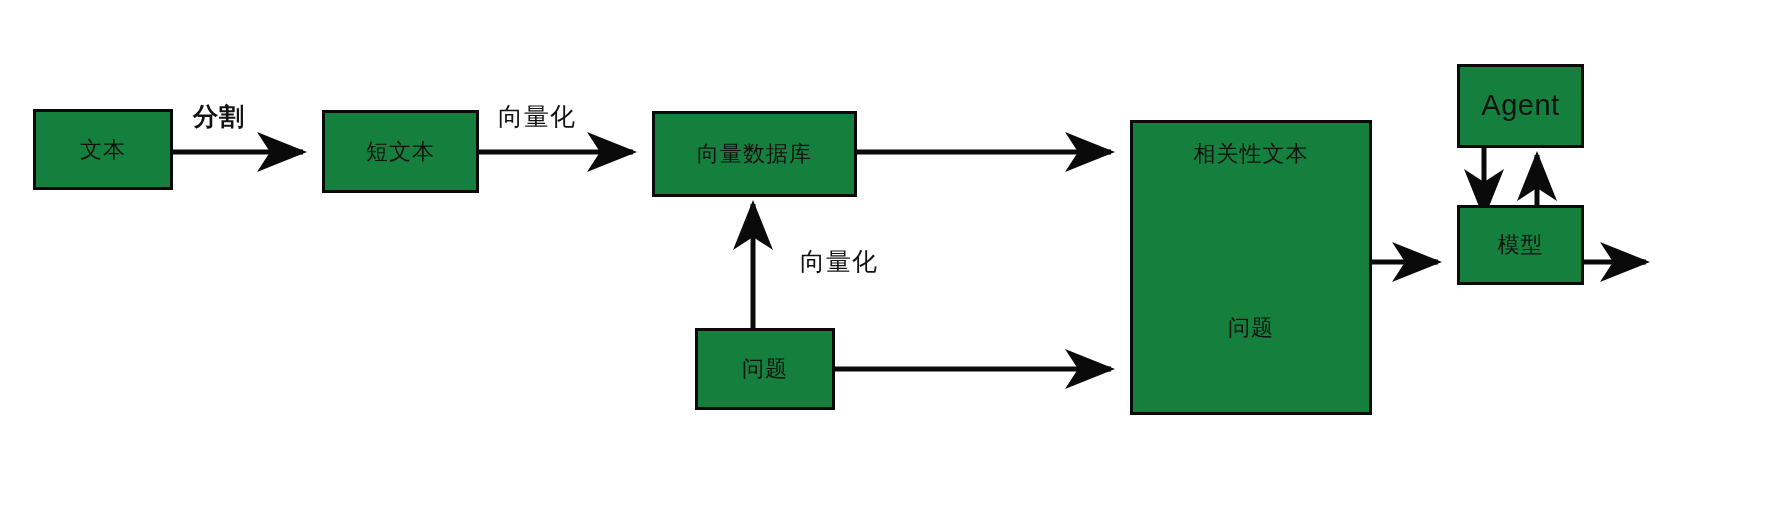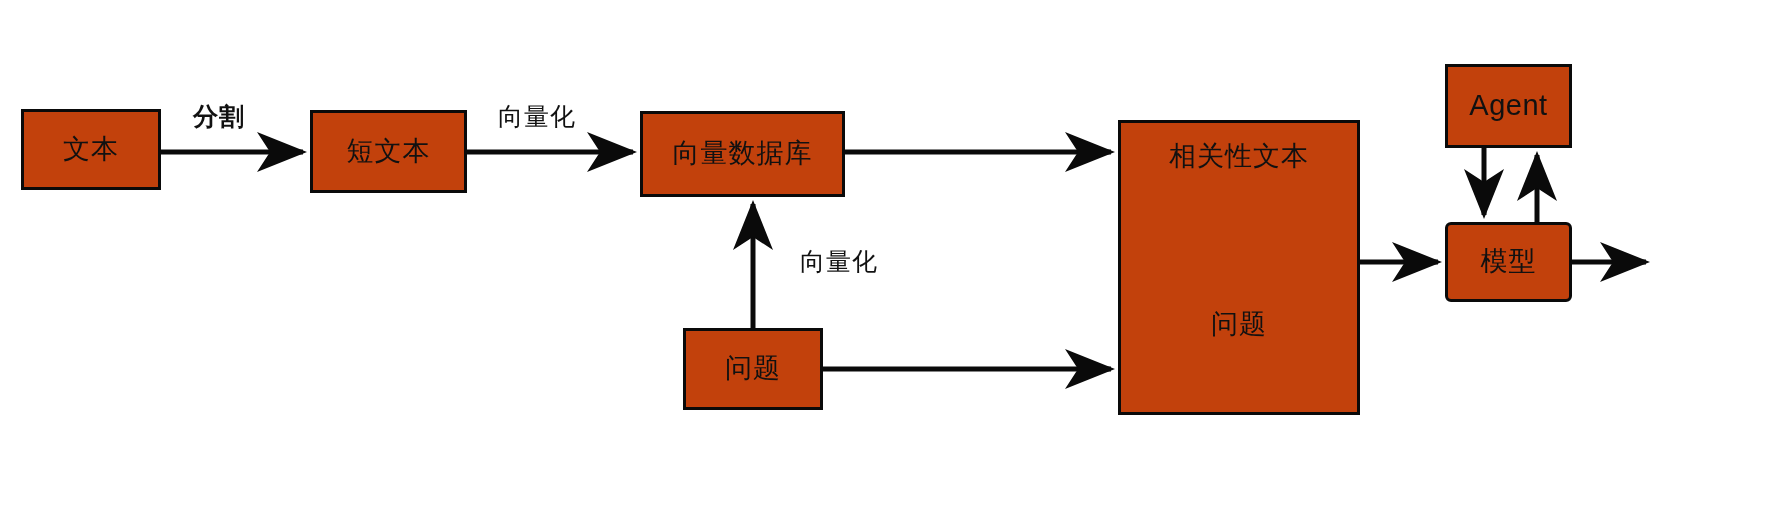--- a/index.html
+++ b/index.html
@@ -16,28 +16,29 @@
     position:absolute;
     left:0; top:0;
     width:1767px;
     height:505px;
     pointer-events:none;
   }
   .node{
     position:absolute;
     box-sizing:border-box;
     border:3px solid #0a0a0a;
-    background:#c2410c;
+    background:#15803d;
     display:flex;
     align-items:center;
     justify-content:center;
     color:#111111;
+    margin-left:12px;
   }
   .node .label{
-    font-size:27px;
+    font-size:22px;
     line-height:1.15;
     letter-spacing:1px;
     white-space:nowrap;
     font-family:Liberation Serif, serif;
   }
   .node.latin .label{
     font-family:"Liberation Sans","DejaVu Sans",sans-serif;
     font-size:29px;
     letter-spacing:0.5px;
   }
@@ -131,21 +132,21 @@
 
   <div class="node tall" style="left:1118px; top:120px; width:242px; height:295px;">
     <span class="label top">相关性文本</span>
     <span class="label bottom">问题</span>
   </div>
 
   <div class="node latin" style="left:1445px; top:64px; width:127px; height:84px;">
     <span class="label">Agent</span>
   </div>
 
-  <div class="node" style="left:1445px; top:222px; width:127px; height:80px;border-radius:6px;">
+  <div class="node" style="left:1445px; top:205px; width:127px; height:80px;">
     <span class="label">模型</span>
   </div>
 
 
   <div class="edge-label" style="left:193px; top:100px;font-weight:bold;">分割</div>
 
   <div class="edge-label" style="left:498px; top:100px;">向量化</div>
 
 
   <div class="edge-label" style="left:800px; top:245px;">向量化</div>

